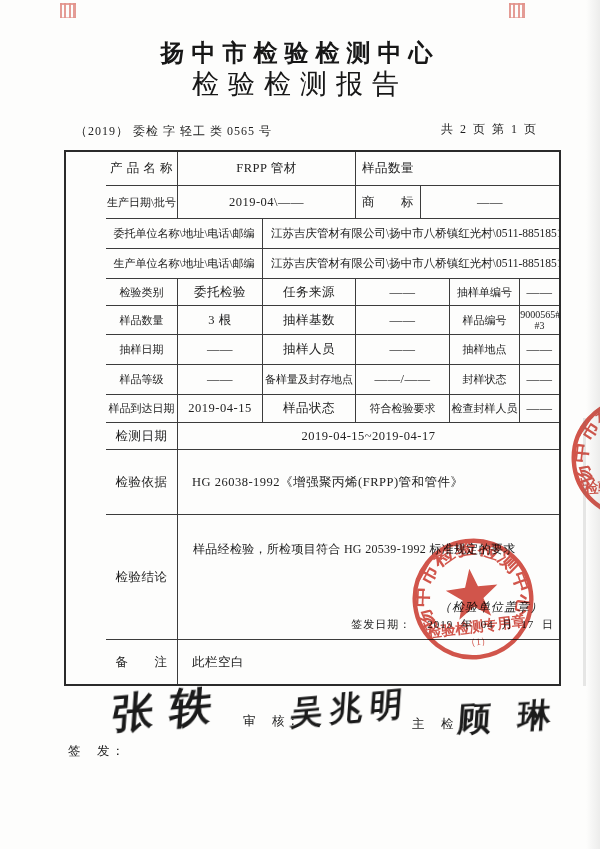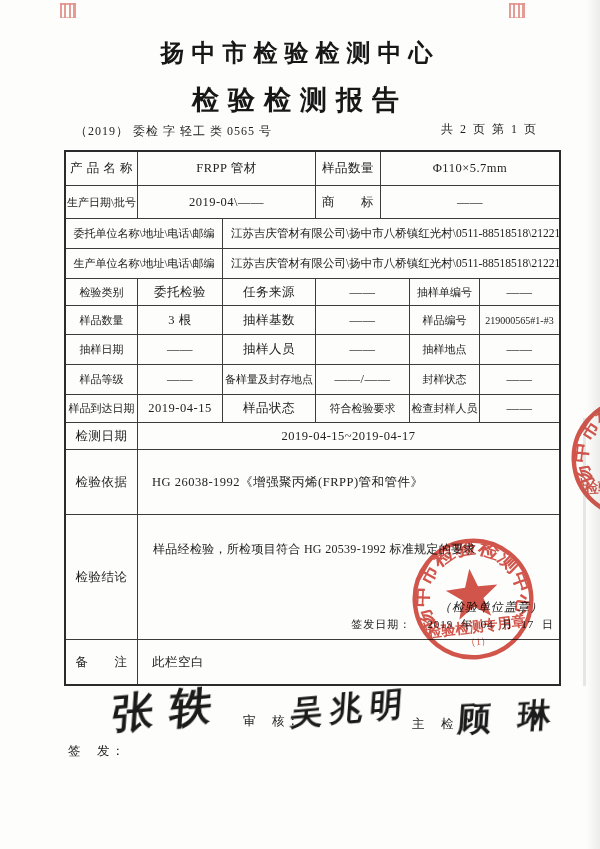--- a/index.html
+++ b/index.html
@@ -7,40 +7,41 @@
   body { font-family:"Liberation Serif","DejaVu Serif",serif; color:#1e1e1e; background:#fff; }
   .page {
     position:relative; width:600px; height:849px; background:#fdfdfc; overflow:hidden;
   }
   
   .org-title {
     position:absolute; top:37px; left:0; width:100%; text-align:center;
     font-size:24px; font-weight:bold; letter-spacing:7px; color:#171717;
   }
   .report-title {
-    position:absolute; top:82px; left:0; width:100%; text-align:center;
-    font-size:27px; font-weight:bold; letter-spacing:9px; color:#171717;
+    position:absolute; top:66px; left:0; width:100%; text-align:center;
+    font-size:27px; font-weight:normal; letter-spacing:9px; color:#171717;
   }
   .report-no { position:absolute; top:123px; left:75px; font-size:12px; letter-spacing:1px; }
   .pagination { position:absolute; top:121px; right:62px; font-size:12px; letter-spacing:2px; }
   
   .corner-frag {
     position:absolute; width:16px; height:15px; opacity:.55; filter:blur(.4px);
     background:
       linear-gradient(to right, rgba(204,58,46,.9) 0 2px, transparent 2px 4px,
         rgba(204,58,46,.9) 4px 6px, transparent 6px 9px,
         rgba(204,58,46,.9) 9px 11px, transparent 11px 13px, rgba(204,58,46,.9) 13px 15px);
     border-top:2px solid rgba(204,58,46,.85); border-bottom:1px solid rgba(204,58,46,.6);
   }
   .corner-frag.left { left:60px; top:3px; }
   .corner-frag.right { left:509px; top:3px; }
   
   .tbl {
     position:absolute; left:64px; top:150px; width:497px;
     border:2.2px solid #2b2b2b;
+    padding-left:40px;
   }
   .row { display:grid; border-top:1px solid #3c3c3c; }
   .row:first-child { border-top:none; }
   .g4 { grid-template-columns:71px 178px 65px 1fr; }
   .g2b { grid-template-columns:156px 1fr; }
   .g6 { grid-template-columns:71px 85px 93px 94px 70px 1fr; }
   .g2d { grid-template-columns:71px 1fr; }
   .c {
     border-left:1px solid #3c3c3c; display:flex; align-items:center; justify-content:center;
     font-size:12.5px; letter-spacing:.5px; text-align:center; overflow:hidden; color:#222;
@@ -99,21 +100,20 @@
   <div class="report-title">检验检测报告</div>
   <div class="report-no">（2019） 委检 字 轻工 类 0565 号</div>
   <div class="pagination">共 2 页 第 1 页</div>
 
   <div class="tbl">
 
     <div class="row g4" style="height:33px">
       <div class="c">产 品 名 称</div>
       <div class="c">FRPP 管材</div>
       <div class="c">样品数量</div>
-      <div class="c">Φ110×5.7mm</div>
     </div>
 
     <div class="row g4" style="height:33px">
       <div class="c small">生产日期\批号</div>
       <div class="c">2019-04\——</div>
       <div class="c">商　　标</div>
       <div class="c">——</div>
     </div>
 
     <div class="row g2b" style="height:30px">

